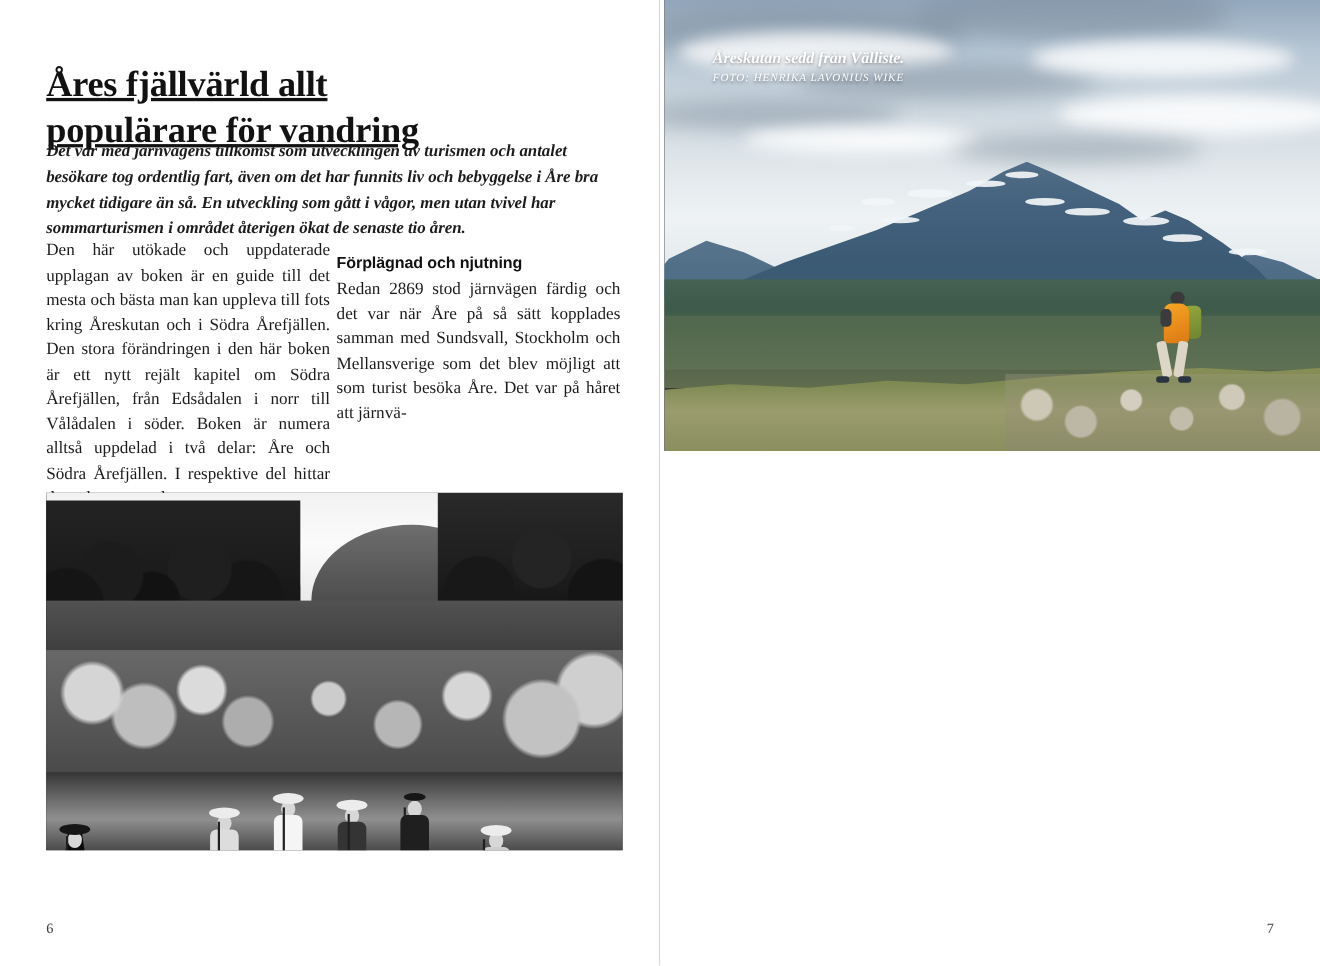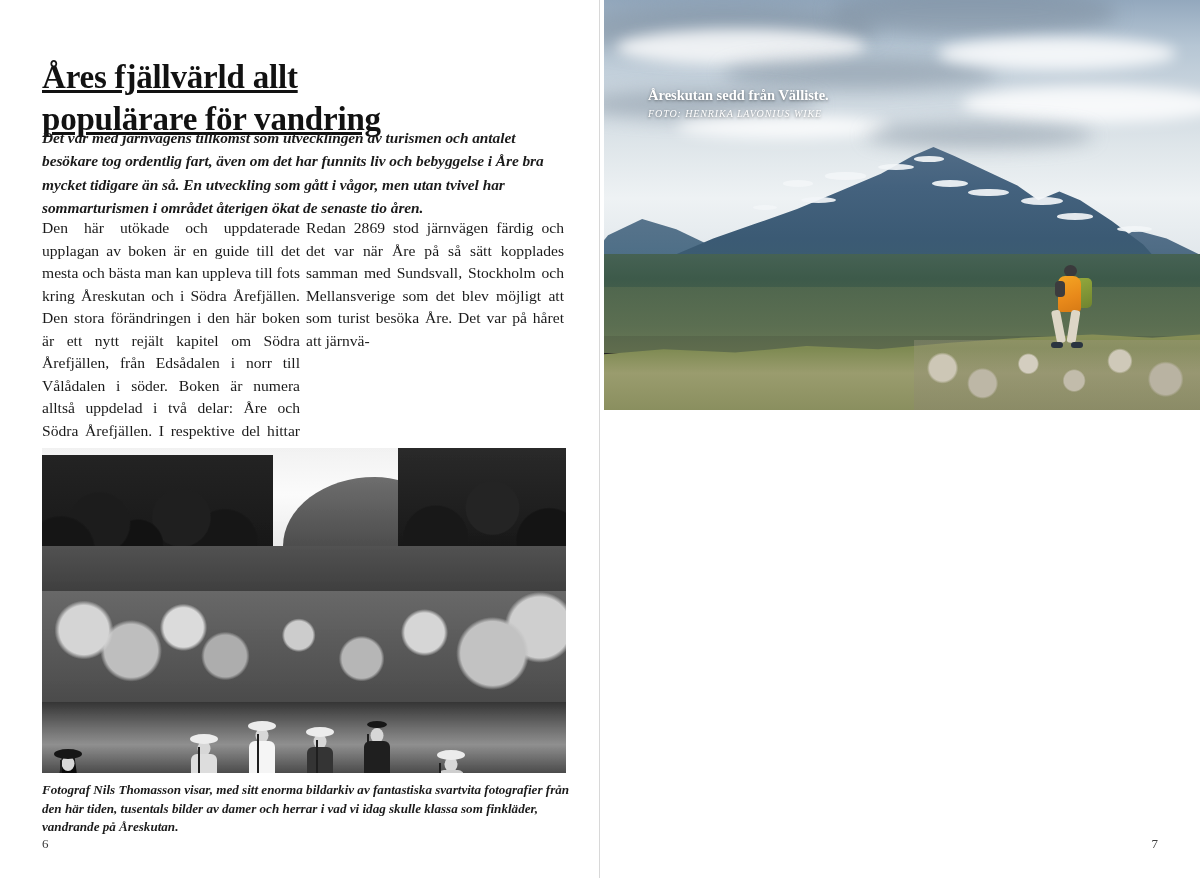--- a/index.html
+++ b/index.html
@@ -155,23 +155,22 @@
   .hk-leg{position:absolute;top:0;width:9px;height:33px;background:#ddd6c6;border-radius:3px;}
   .hk-boot{position:absolute;bottom:-4px;width:12px;height:6px;background:#2a3440;border-radius:3px;}
 
   
   .photo-credit{
     position:absolute;left:44px;top:45px;width:380px;color:#fff;
     text-shadow:0 1px 3px rgba(0,0,0,.45);
   }
   .photo-credit .ttl{
     font-family:"Liberation Serif", serif;
-    font-weight:700;font-size:14.5px;line-height:1.2;
+    font-style:italic;font-weight:700;font-size:14.5px;line-height:1.2;
     display:block;
-    margin-top:42px;
   }
   .photo-credit .src{
     font-family:"Liberation Serif", serif;
     font-style:italic;font-size:10px;letter-spacing:.9px;
     display:block;margin-top:4px;
   }
 
   
   .caption{
     position:absolute;left:42px;top:781px;width:530px;
@@ -201,20 +200,21 @@
       <span class="l">populärare för vandring</span>
     </h1>
 
     <div class="standfirst">Det var med järnvägens tillkomst som utvecklingen av turismen och antalet besökare tog ordentlig fart, även om det har funnits liv och bebyggelse i Åre bra mycket tidigare än så. En utveckling som gått i vågor, men utan tvivel har sommarturismen i området återigen ökat de senaste tio åren.</div>
 
     <div class="col" id="col-l1">
       <p>Den här utökade och uppdaterade upplagan av boken är en guide till det mesta och bästa man kan uppleva till fots kring Åreskutan och i Södra Årefjällen. Den stora förändringen i den här boken är ett nytt rejält kapitel om Södra Årefjällen, från Edsådalen i norr till Vålådalen i söder. Boken är numera alltså uppdelad i två delar: Åre och Södra Årefjällen. I respektive del hittar du sedan ett antal</p>
     </div>
 
     <div class="col" id="col-l2">
+      <h2 class="subhead">Förplägnad och njutning</h2>
       <p>Redan 2869 stod järnvägen färdig och det var när Åre på så sätt kopplades samman med Sundsvall, Stockholm och Mellansverige som det blev möjligt att som turist besöka Åre. Det var på håret att järnvä-</p>
     </div>
 
     <div class="photo" id="photo-bw">
       <div class="bw-scene">
         <div class="bw-sky"></div>
         <div class="bw-hill"></div>
         <div class="bw-trees-l"></div>
         <div class="bw-trees-r"></div>
         <div class="bw-mid"></div>
@@ -263,21 +263,20 @@
         <div class="fig" style="left:78%;bottom:5%;">
           <div class="head"></div>
           <div class="hat"></div>
           <div class="torso" style="background:#cfc8b9;height:44px;"></div>
 
           <div class="stick" style="left:-12px;"></div>
         </div>
       </div>
     </div>
 
-    <div class="caption">Fotograf Nils Thomasson visar, med sitt enorma bildarkiv av fantastiska svartvita fotografier från den här tiden, tusentals bilder av damer och herrar i vad vi idag skulle klassa som finkläder, vandrande på Åreskutan.</div>
 
     <div class="folio" id="folio-left">6</div>
   </div>
 
   <div class="page page-right">
 
     <div class="folio" id="folio-right">7</div>
   </div>
 
   <div class="photo" id="photo-color">

